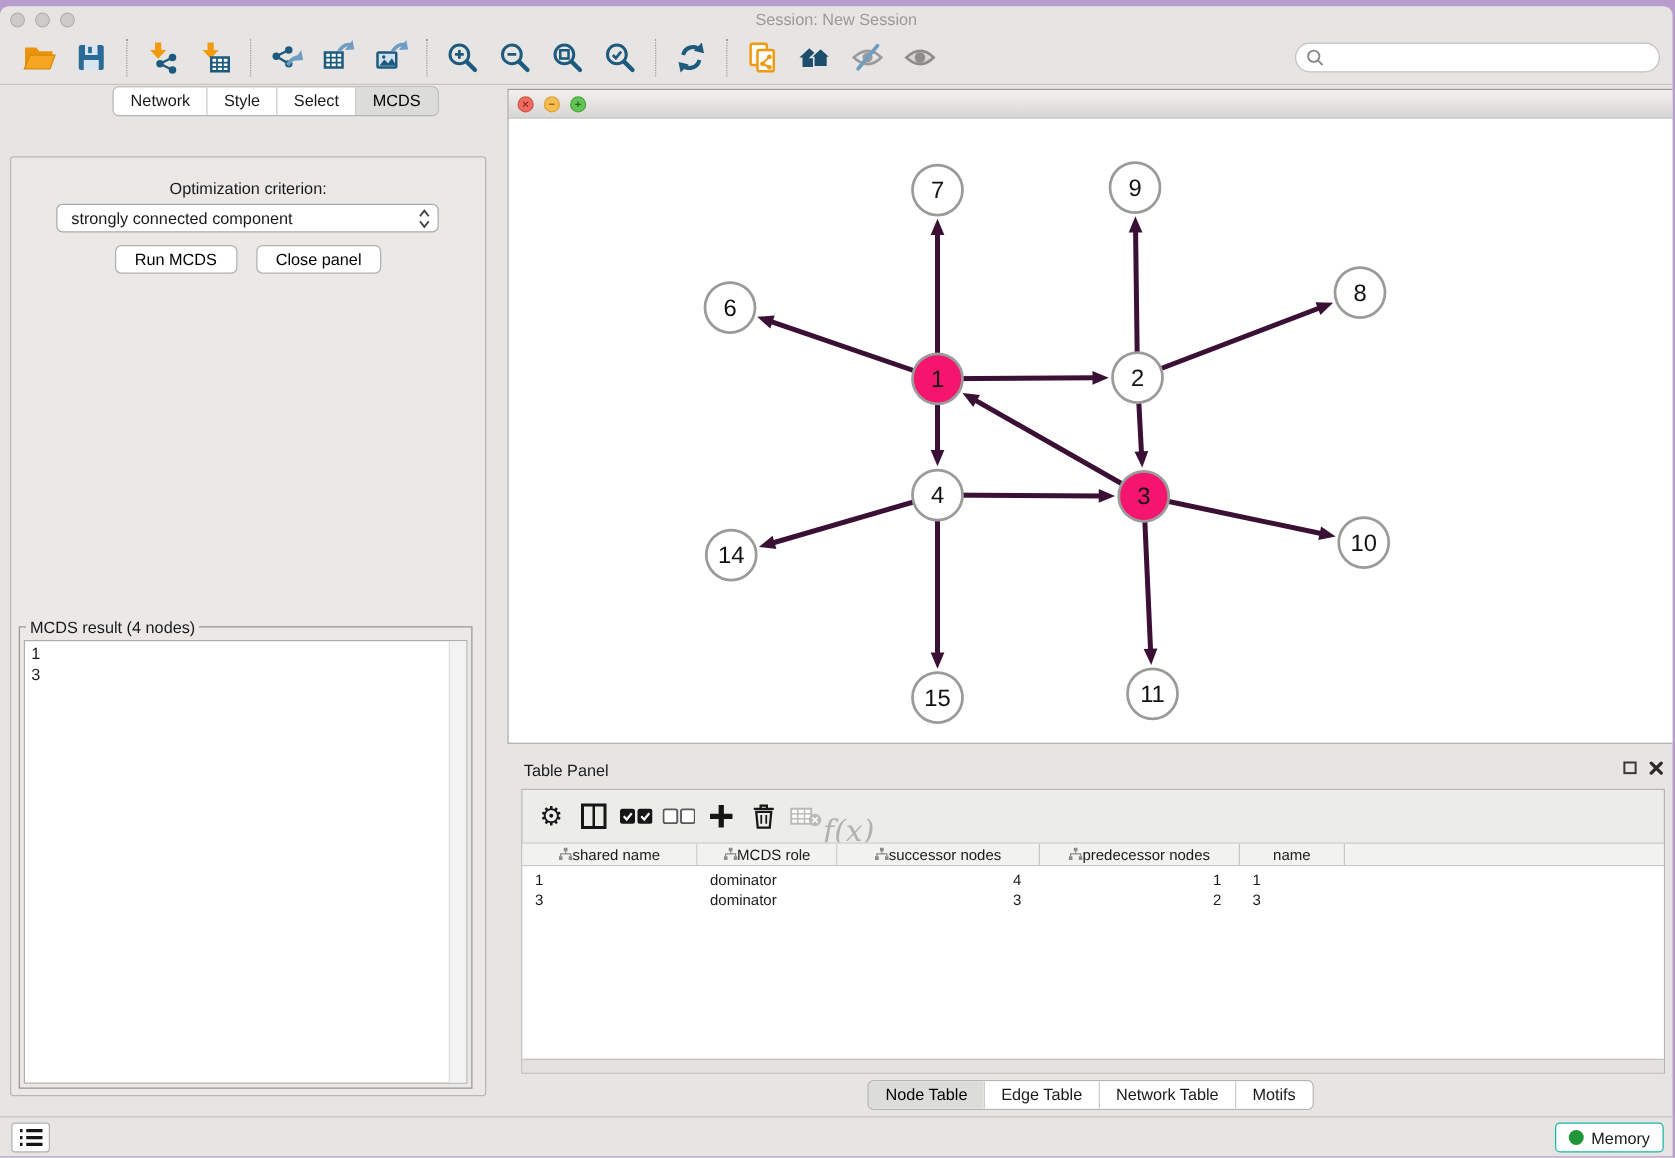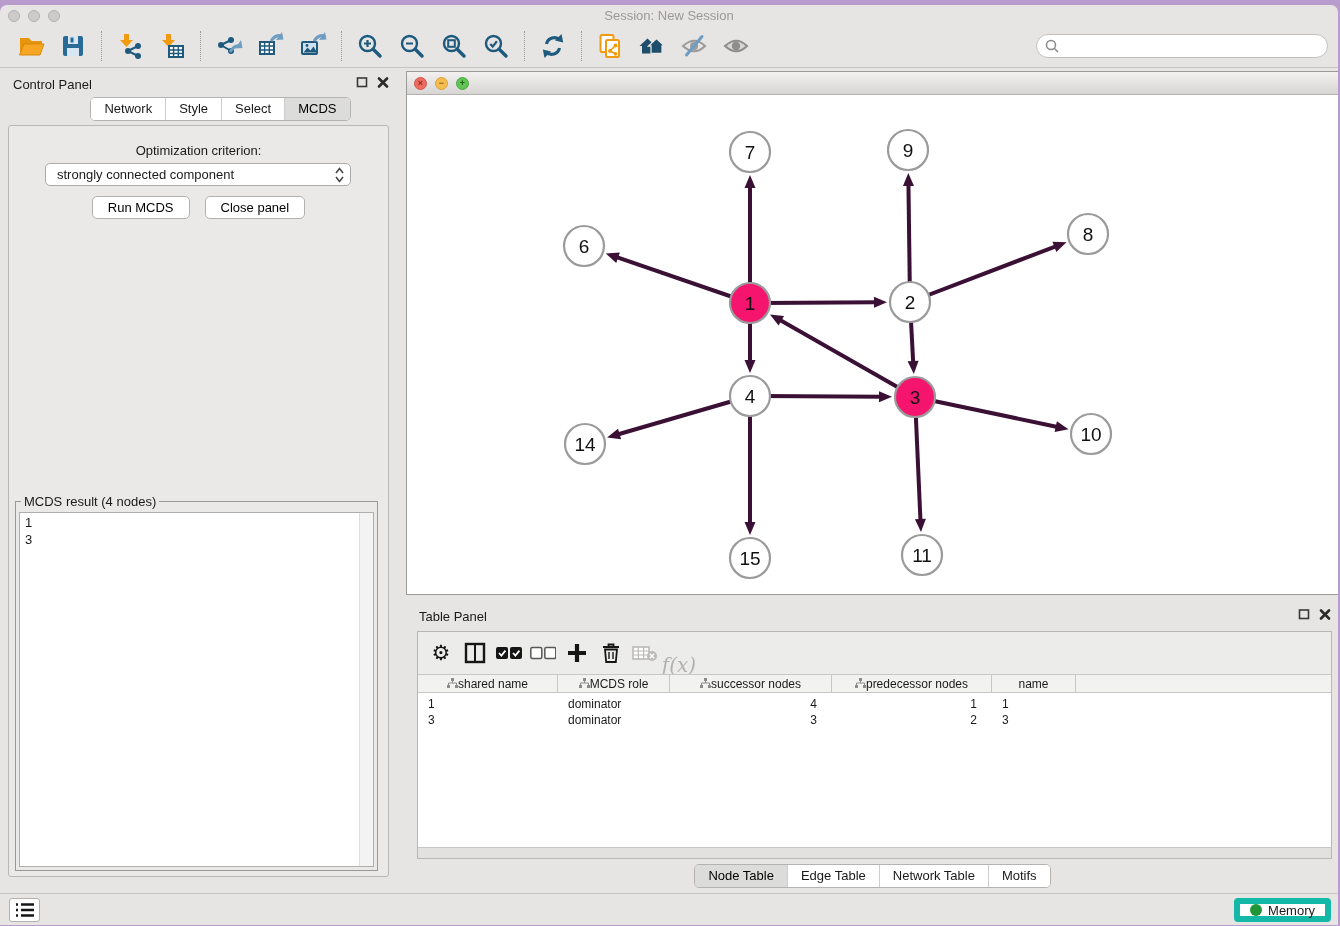--- a/index.html
+++ b/index.html
@@ -61,37 +61,37 @@
   .tl-yel   { left:28px; background:#f5bd4f; border:1px solid #dda03b; color:#90591a; }
   .tl-grn   { left:49px; background:#61c454; border:1px solid #4aa73c; color:#22691a; }
   .canvas { position:relative; width:100%; height:499px; background:#fff; }
 
   
   .table-panel { position:absolute; left:406px; top:596px; width:933px; bottom:33px; }
   .tp-container { position:absolute; top:30px; left:11px; right:7px; bottom:33px;
                   background:#ececea; border:1px solid #b9b7b6; display:flex; flex-direction:column; }
   .tp-toolbar { height:42px; display:flex; align-items:center; padding:0 8px; gap:4px; }
   .ticon { width:30px; height:30px; display:flex; align-items:center; justify-content:center; }
-  .fx { font-family:"DejaVu Serif", serif; font-style:italic; font-size:20px; color:#b3b1b0;margin-top:24px; }
+  .fx { font-family:"DejaVu Serif", serif; font-style:italic; font-size:24px; color:#b3b1b0;margin-top:24px; }
   .gear { font-family:"DejaVu Sans", sans-serif; font-size:21px; color:#161616; }
   .thead { display:flex; height:19px; background:#f2f2f1; border-top:1px solid #c9c7c6; border-bottom:1px solid #c9c7c6; }
   .th { position:relative; font-size:12px; border-right:1px solid #c9c7c6; display:flex;
         align-items:center; justify-content:center; background:#f2f2f1; }
   .tbody { flex:1; background:#fff; padding-top:3px; overflow:hidden; }
   .trow { display:flex; height:16px; font-size:12px; }
   .td { padding:1px 0; white-space:nowrap; }
   .tp-footer { height:11px; background:#e3e1e0; border-top:1px solid #c9c7c6; }
   .tp-tabsrow { position:absolute; bottom:4px; left:0; right:0; text-align:center; }
 
   
   .statusbar { position:absolute; left:0; right:0; bottom:0; height:32px;
                border-top:1px solid #c7c5c4; background:#e7e5e4; }
   .listbtn { position:absolute; left:9px; top:4px; width:31px; height:24px; background:#fff;
              border:1px solid #b3b1b0; border-radius:3px; display:flex; align-items:center; justify-content:center; }
-  .membtn { position:absolute; right:7px; top:4px; height:24px; background:#fff; border:6px solid #14b8a6;
+  .membtn { position:absolute; right:7px; top:4px; height:24px; background:#fff; border:1px solid #14b8a6;
             border-radius:4px; display:flex; align-items:center; gap:6px; padding:0 10px; font-size:13px; }
   .memdot { width:12px; height:12px; border-radius:50%; background:#1f9637; }
 
   svg text { font-family:"Liberation Sans", sans-serif; }
 </style>
 </head>
 <body>
 
 <div class="window">
 
@@ -241,31 +241,20 @@
     <div class="searchbox">
       <svg width="14" height="14">
           <circle cx="6" cy="6" r="4.5" fill="none" stroke="#8a8886" stroke-width="1.5"></circle>
           <path d="M9.5 9.5 L13 13" stroke="#8a8886" stroke-width="1.5"></path>
         </svg>
       <input type="text" placeholder="" style="">
     </div>
   </div>
 
   <div class="control-panel">
-    <div class="panel-header">
-      <span class="panel-title">Control Panel</span>
-      <span class="panel-btns">
-        <svg width="12" height="12">
-            <rect x="1.5" y="2" width="9" height="8.5" fill="none" stroke="#3a3836" stroke-width="1.6"></rect>
-          </svg>
-        <svg width="12" height="12">
-            <path d="M2 2.5 L10 10.5 M10 2.5 L2 10.5" stroke="#2c2a28" stroke-width="2.6" stroke-linecap="round"></path>
-          </svg>
-      </span>
-    </div>
     <div class="tabsrow">
       <span class="tabgroup" id="cp-tabs">
           <span class="tab">Network</span>
           <span class="tab">Style</span>
           <span class="tab">Select</span>
           <span class="tab active">MCDS</span>
         </span>
     </div>
     <div class="cp-content">
       <div class="opt-label">Optimization criterion:</div>

